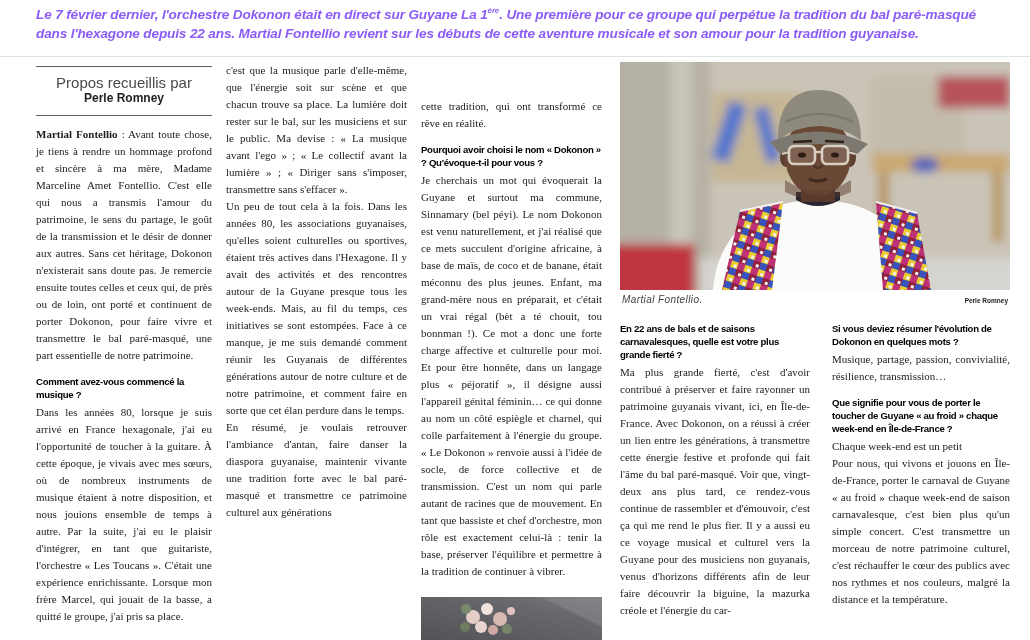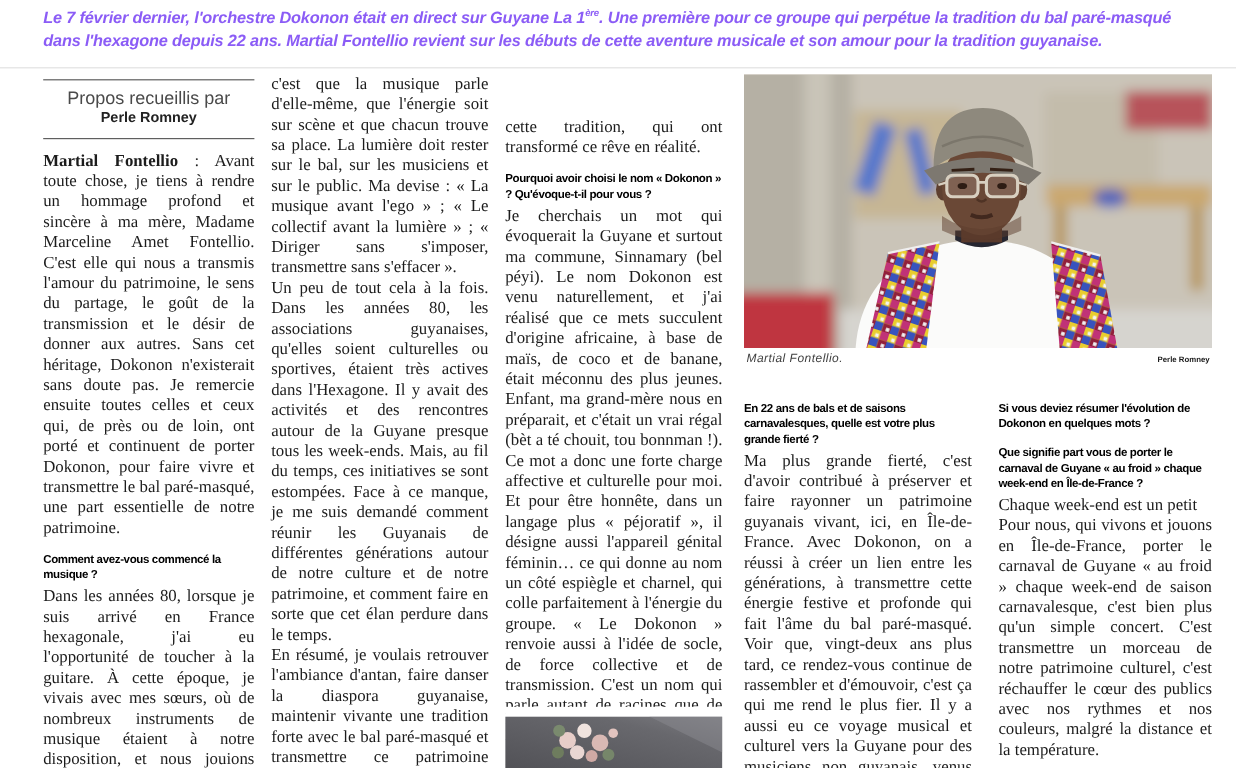--- a/index.html
+++ b/index.html
@@ -17,29 +17,29 @@
 
   .col{position:absolute;top:62px;}
   #col1{left:36px;width:176px;}
   #col2{left:226px;width:181px;}
   #col3{left:421px;width:181px;margin-top:36px;}
   #col4{left:620px;width:190px;top:322px;}
   #col5{left:832px;width:178px;top:322px;}
 
   .col p{margin:0;}
   .col p.body{
-    font-size:14px;line-height:17px;text-align:justify;color:#1c1c1c;
+    font-size:11px;line-height:17px;text-align:justify;color:#1c1c1c;
     font-family:"Liberation Serif", serif;
   }
   .col p.question{
     margin:11px 0 3px 0;
     font-family:"Liberation Sans", sans-serif;font-weight:700;
     font-size:9.6px;line-height:13px;color:#000;letter-spacing:-0.3px;text-align:left;
   }
-  .col p.question:first-child{margin-top:12px;}
+  .col p.question:first-child{margin-top:0;}
 
   .byline-box{
     border-top:1.5px solid #5f5f5f;border-bottom:1.5px solid #5f5f5f;
     padding:8px 0 9px 0;margin:4px 0 10px 0;text-align:center;
     font-family:"Liberation Sans", sans-serif;
   }
   .byline-intro{font-size:15px;color:#4a4a4a;line-height:15px;}
   .byline-author{font-size:12px;color:#222;font-weight:700;line-height:16px;}
 
   .photo-wrap{position:absolute;left:620px;top:62px;width:390px;height:228px;overflow:hidden;background:#cac4b8;}
@@ -164,21 +164,22 @@
 
 <div class="col" id="col4">
     <div>
       <p class="question">En 22 ans de bals et de saisons carnavalesques, quelle est votre plus grande fierté ?</p>
       <p class="body">Ma plus grande fierté, c'est d'avoir contribué à préserver et faire rayonner un patrimoine guyanais vivant, ici, en Île-de-France. Avec Dokonon, on a réussi à créer un lien entre les générations, à transmettre cette énergie festive et profonde qui fait l'âme du bal paré-masqué. Voir que, vingt-deux ans plus tard, ce rendez-vous continue de rassembler et d'émouvoir, c'est ça qui me rend le plus fier. Il y a aussi eu ce voyage musical et culturel vers la Guyane pour des musiciens non guyanais, venus d'horizons différents afin de leur faire découvrir la biguine, la mazurka créole et l'énergie du car-</p>
     </div>
   </div>
 <div class="col" id="col5">
     <div>
       <p class="question">Si vous deviez résumer l'évolution de Dokonon en quelques mots ?</p>
-      <p class="question">Que signifie part vous de porter le carnaval de Guyane « au froid » chaque week-end en Île-de-France ?</p>
+      <p class="body">Musique, partage, passion, convivialité, résilience, transmission…</p>
+      <p class="question">Que signifie pour vous de porter le toucher de Guyane « au froid » chaque week-end en Île-de-France ?</p>
       <p class="body">Chaque week-end est un petit</p>
       <p class="body">Pour nous, qui vivons et jouons en Île-de-France, porter le carnaval de Guyane « au froid » chaque week-end de saison carnavalesque, c'est bien plus qu'un simple concert. C'est transmettre un morceau de notre patrimoine culturel, c'est réchauffer le cœur des publics avec nos rythmes et nos couleurs, malgré la distance et la température.</p>
     </div>
   </div>
 
 <div class="flower-wrap">
   <svg width="181" height="43" viewBox="0 0 181 43" xmlns="http://www.w3.org/2000/svg">
     <defs>
       <linearGradient id="stage" x1="0" y1="1" x2="1" y2="0">
         <stop offset="0" stop-color="#525257"></stop>

